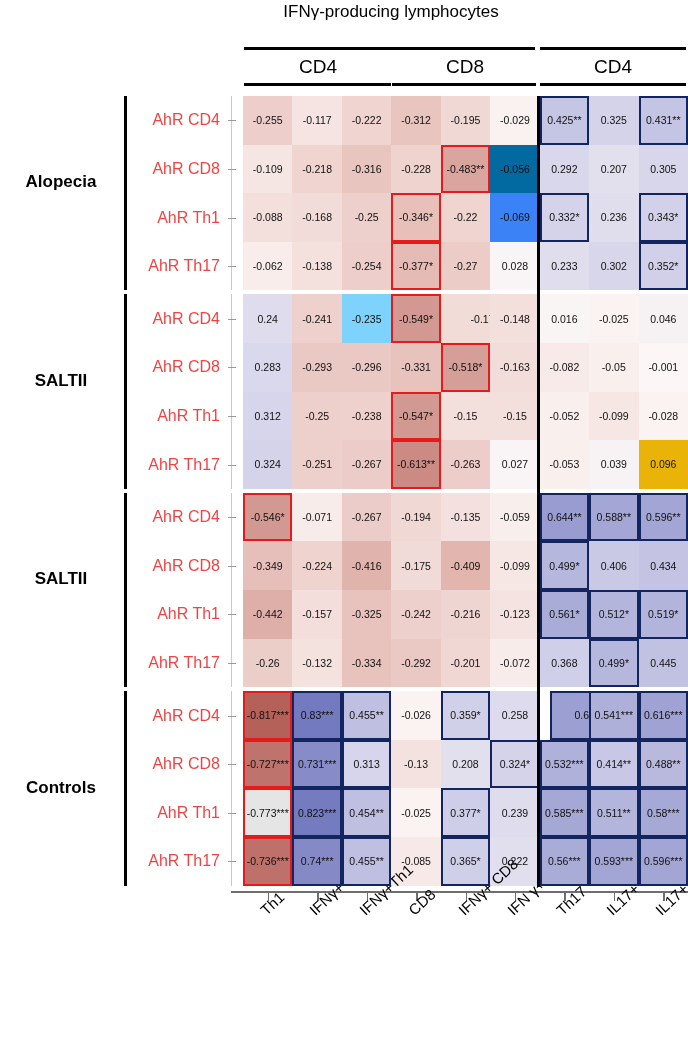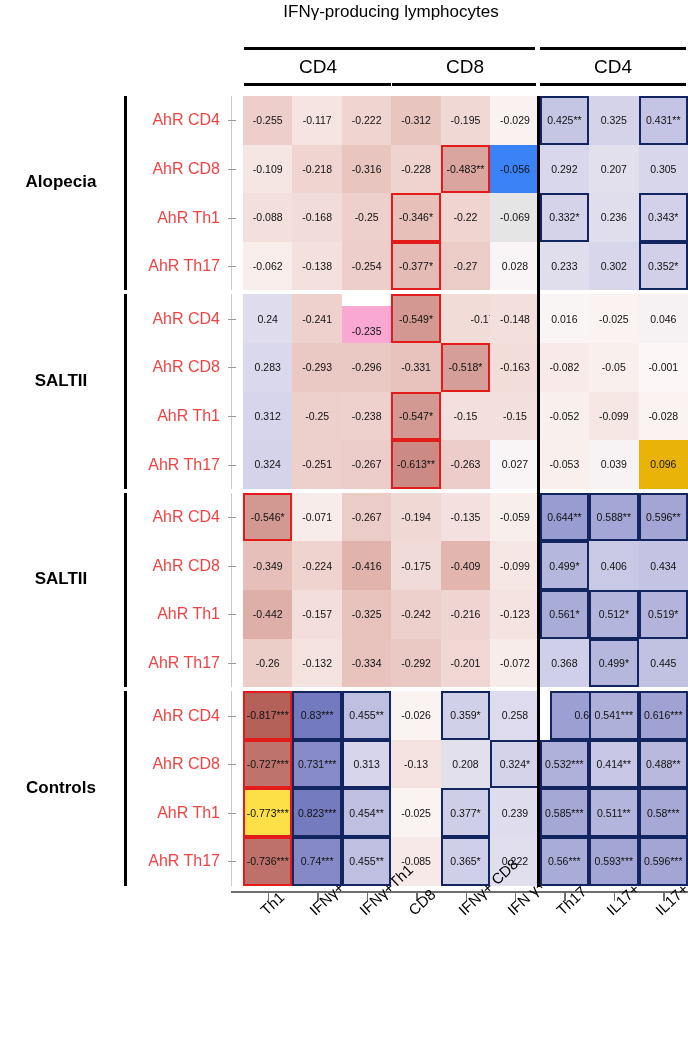--- a/index.html
+++ b/index.html
@@ -129,45 +129,45 @@
       <div class="cell" style="left: 440.778px; top: 96px; width: 49.4444px; height: 48.6px; background: rgb(240, 216, 212);">-0.195</div>
       <div class="cell" style="left: 490.222px; top: 96px; width: 49.4444px; height: 48.6px; background: rgb(250, 242, 241);">-0.029</div>
       <div class="cell hl-blue" style="left: 539.667px; top: 96px; width: 49.4444px; height: 48.6px; background: rgb(197, 197, 228);">0.425**</div>
       <div class="cell" style="left: 589.111px; top: 96px; width: 49.4444px; height: 48.6px; background: rgb(213, 211, 234);">0.325</div>
       <div class="cell hl-blue" style="left: 638.556px; top: 96px; width: 49.4444px; height: 48.6px; background: rgb(196, 196, 228);">0.431**</div>
       <div class="cell" style="left: 243px; top: 144.6px; width: 49.4444px; height: 48.6px; background: rgb(245, 230, 227);">-0.109</div>
       <div class="cell" style="left: 292.444px; top: 144.6px; width: 49.4444px; height: 48.6px; background: rgb(239, 212, 208);">-0.218</div>
       <div class="cell" style="left: 341.889px; top: 144.6px; width: 49.4444px; height: 48.6px; background: rgb(233, 197, 191);">-0.316</div>
       <div class="cell" style="left: 391.333px; top: 144.6px; width: 49.4444px; height: 48.6px; background: rgb(238, 211, 207);">-0.228</div>
       <div class="cell hl-red" style="left: 440.778px; top: 144.6px; width: 49.4444px; height: 48.6px; background: rgb(218, 165, 159);">-0.483**</div>
-      <div class="cell" style="left: 490.222px; top: 144.6px; width: 49.4444px; height: 48.6px; background: #3b82f6;">-0.056</div>
+      <div class="cell" style="left: 490.222px; top: 144.6px; width: 49.4444px; height: 48.6px; background: #0369a1;">-0.056</div>
       <div class="cell" style="left: 539.667px; top: 144.6px; width: 49.4444px; height: 48.6px; background: rgb(217, 215, 235);">0.292</div>
       <div class="cell" style="left: 589.111px; top: 144.6px; width: 49.4444px; height: 48.6px; background: rgb(227, 224, 238);">0.207</div>
       <div class="cell" style="left: 638.556px; top: 144.6px; width: 49.4444px; height: 48.6px; background: rgb(215, 214, 235);">0.305</div>
       <div class="cell" style="left: 243px; top: 193.2px; width: 49.4444px; height: 48.6px; background: rgb(243, 224, 221);">-0.088</div>
       <div class="cell" style="left: 292.444px; top: 193.2px; width: 49.4444px; height: 48.6px; background: rgb(242, 220, 217);">-0.168</div>
       <div class="cell" style="left: 341.889px; top: 193.2px; width: 49.4444px; height: 48.6px; background: rgb(237, 207, 203);">-0.25</div>
       <div class="cell hl-red" style="left: 391.333px; top: 193.2px; width: 49.4444px; height: 48.6px; background: rgb(231, 192, 186);">-0.346*</div>
       <div class="cell" style="left: 440.778px; top: 193.2px; width: 49.4444px; height: 48.6px; background: rgb(239, 212, 208);">-0.22</div>
-      <div class="cell" style="left: 490.222px; top: 193.2px; width: 49.4444px; height: 48.6px; background: #e5e5e5;">-0.069</div>
+      <div class="cell" style="left: 490.222px; top: 193.2px; width: 49.4444px; height: 48.6px; background: #3b82f6;">-0.069</div>
       <div class="cell hl-blue" style="left: 539.667px; top: 193.2px; width: 49.4444px; height: 48.6px; background: rgb(212, 211, 234);">0.332*</div>
       <div class="cell" style="left: 589.111px; top: 193.2px; width: 49.4444px; height: 48.6px; background: rgb(224, 221, 237);">0.236</div>
       <div class="cell hl-blue" style="left: 638.556px; top: 193.2px; width: 49.4444px; height: 48.6px; background: rgb(211, 209, 233);">0.343*</div>
       <div class="cell" style="left: 243px; top: 241.8px; width: 49.4444px; height: 48.6px; background: rgb(248, 237, 235);">-0.062</div>
       <div class="cell" style="left: 292.444px; top: 241.8px; width: 49.4444px; height: 48.6px; background: rgb(244, 225, 222);">-0.138</div>
       <div class="cell" style="left: 341.889px; top: 241.8px; width: 49.4444px; height: 48.6px; background: rgb(237, 206, 202);">-0.254</div>
       <div class="cell hl-red" style="left: 391.333px; top: 241.8px; width: 49.4444px; height: 48.6px; background: rgb(229, 187, 181);">-0.377*</div>
       <div class="cell" style="left: 440.778px; top: 241.8px; width: 49.4444px; height: 48.6px; background: rgb(236, 204, 199);">-0.27</div>
       <div class="cell" style="left: 490.222px; top: 241.8px; width: 49.4444px; height: 48.6px; background: rgb(249, 244, 245);">0.028</div>
       <div class="cell" style="left: 539.667px; top: 241.8px; width: 49.4444px; height: 48.6px; background: rgb(224, 221, 237);">0.233</div>
       <div class="cell" style="left: 589.111px; top: 241.8px; width: 49.4444px; height: 48.6px; background: rgb(216, 214, 235);">0.302</div>
       <div class="cell hl-blue" style="left: 638.556px; top: 241.8px; width: 49.4444px; height: 48.6px; background: rgb(210, 208, 233);">0.352*</div>
       <div class="cell" style="left: 243px; top: 294.4px; width: 49.4444px; height: 48.6px; background: rgb(223, 221, 237);">0.24</div>
       <div class="cell" style="left: 292.444px; top: 294.4px; width: 49.4444px; height: 48.6px; background: rgb(238, 209, 204);">-0.241</div>
-      <div class="cell" style="left: 341.889px; top: 294.4px; width: 49.4444px; height: 48.6px; background: #f9a8d4; margin-top: 12px;">-0.235</div>
+      <div class="cell" style="left: 341.889px; top: 294.4px; width: 49.4444px; height: 48.6px; background: #7dd3fc;">-0.235</div>
       <div class="cell hl-red" style="left: 391.333px; top: 294.4px; width: 49.4444px; height: 48.6px; background: rgb(210, 152, 145);">-0.549*</div>
       <div class="cell" style="left: 440.778px; top: 294.4px; width: 49.4444px; height: 48.6px; background: rgb(242, 220, 216); padding-left: 40px;">-0.172</div>
       <div class="cell" style="left: 490.222px; top: 294.4px; width: 49.4444px; height: 48.6px; background: rgb(243, 223, 220);">-0.148</div>
       <div class="cell" style="left: 539.667px; top: 294.4px; width: 49.4444px; height: 48.6px; background: rgb(250, 245, 245);">0.016</div>
       <div class="cell" style="left: 589.111px; top: 294.4px; width: 49.4444px; height: 48.6px; background: rgb(250, 243, 242);">-0.025</div>
       <div class="cell" style="left: 638.556px; top: 294.4px; width: 49.4444px; height: 48.6px; background: rgb(246, 242, 244);">0.046</div>
       <div class="cell" style="left: 243px; top: 343px; width: 49.4444px; height: 48.6px; background: rgb(218, 216, 236);">0.283</div>
       <div class="cell" style="left: 292.444px; top: 343px; width: 49.4444px; height: 48.6px; background: rgb(234, 200, 195);">-0.293</div>
       <div class="cell" style="left: 341.889px; top: 343px; width: 49.4444px; height: 48.6px; background: rgb(234, 200, 195);">-0.296</div>
       <div class="cell" style="left: 391.333px; top: 343px; width: 49.4444px; height: 48.6px; background: rgb(232, 194, 189);">-0.331</div>
@@ -241,21 +241,21 @@
       <div class="cell hl-blue" style="left: 638.556px; top: 691.2px; width: 49.4444px; height: 48.6px; background: rgb(159, 162, 211);">0.616***</div>
       <div class="cell hl-red" style="left: 243px; top: 739.8px; width: 49.4444px; height: 48.6px; background: rgb(190, 115, 108);">-0.727***</div>
       <div class="cell hl-blue" style="left: 292.444px; top: 739.8px; width: 49.4444px; height: 48.6px; background: rgb(135, 140, 200);">0.731***</div>
       <div class="cell hl-blue" style="left: 341.889px; top: 739.8px; width: 49.4444px; height: 48.6px; background: rgb(214, 213, 235);">0.313</div>
       <div class="cell" style="left: 391.333px; top: 739.8px; width: 49.4444px; height: 48.6px; background: rgb(244, 226, 224);">-0.13</div>
       <div class="cell" style="left: 440.778px; top: 739.8px; width: 49.4444px; height: 48.6px; background: rgb(227, 224, 238);">0.208</div>
       <div class="cell hl-blue" style="left: 490.222px; top: 739.8px; width: 49.4444px; height: 48.6px; background: rgb(213, 211, 234);">0.324*</div>
       <div class="cell hl-blue" style="left: 539.667px; top: 739.8px; width: 49.4444px; height: 48.6px; background: rgb(176, 177, 218);">0.532***</div>
       <div class="cell hl-blue" style="left: 589.111px; top: 739.8px; width: 49.4444px; height: 48.6px; background: rgb(200, 199, 229);">0.414**</div>
       <div class="cell hl-blue" style="left: 638.556px; top: 739.8px; width: 49.4444px; height: 48.6px; background: rgb(185, 185, 222);">0.488**</div>
-      <div class="cell hl-red" style="left: 243px; top: 788.4px; width: 49.4444px; height: 48.6px; background: #fde047;">-0.773***</div>
+      <div class="cell hl-red" style="left: 243px; top: 788.4px; width: 49.4444px; height: 48.6px; background: #e5e5e5;">-0.773***</div>
       <div class="cell hl-blue" style="left: 292.444px; top: 788.4px; width: 49.4444px; height: 48.6px; background: rgb(116, 123, 191);">0.823***</div>
       <div class="cell hl-blue" style="left: 341.889px; top: 788.4px; width: 49.4444px; height: 48.6px; background: rgb(191, 192, 225);">0.454**</div>
       <div class="cell" style="left: 391.333px; top: 788.4px; width: 49.4444px; height: 48.6px; background: rgb(250, 243, 242);">-0.025</div>
       <div class="cell hl-blue" style="left: 440.778px; top: 788.4px; width: 49.4444px; height: 48.6px; background: rgb(207, 206, 232);">0.377*</div>
       <div class="cell" style="left: 490.222px; top: 788.4px; width: 49.4444px; height: 48.6px; background: rgb(223, 221, 237);">0.239</div>
       <div class="cell hl-blue" style="left: 539.667px; top: 788.4px; width: 49.4444px; height: 48.6px; background: rgb(165, 167, 213);">0.585***</div>
       <div class="cell hl-blue" style="left: 589.111px; top: 788.4px; width: 49.4444px; height: 48.6px; background: rgb(180, 181, 220);">0.511**</div>
       <div class="cell hl-blue" style="left: 638.556px; top: 788.4px; width: 49.4444px; height: 48.6px; background: rgb(166, 168, 214);">0.58***</div>
       <div class="cell hl-red" style="left: 243px; top: 837px; width: 49.4444px; height: 48.6px; background: rgb(189, 113, 106);">-0.736***</div>
       <div class="cell hl-blue" style="left: 292.444px; top: 837px; width: 49.4444px; height: 48.6px; background: rgb(133, 138, 199);">0.74***</div>

